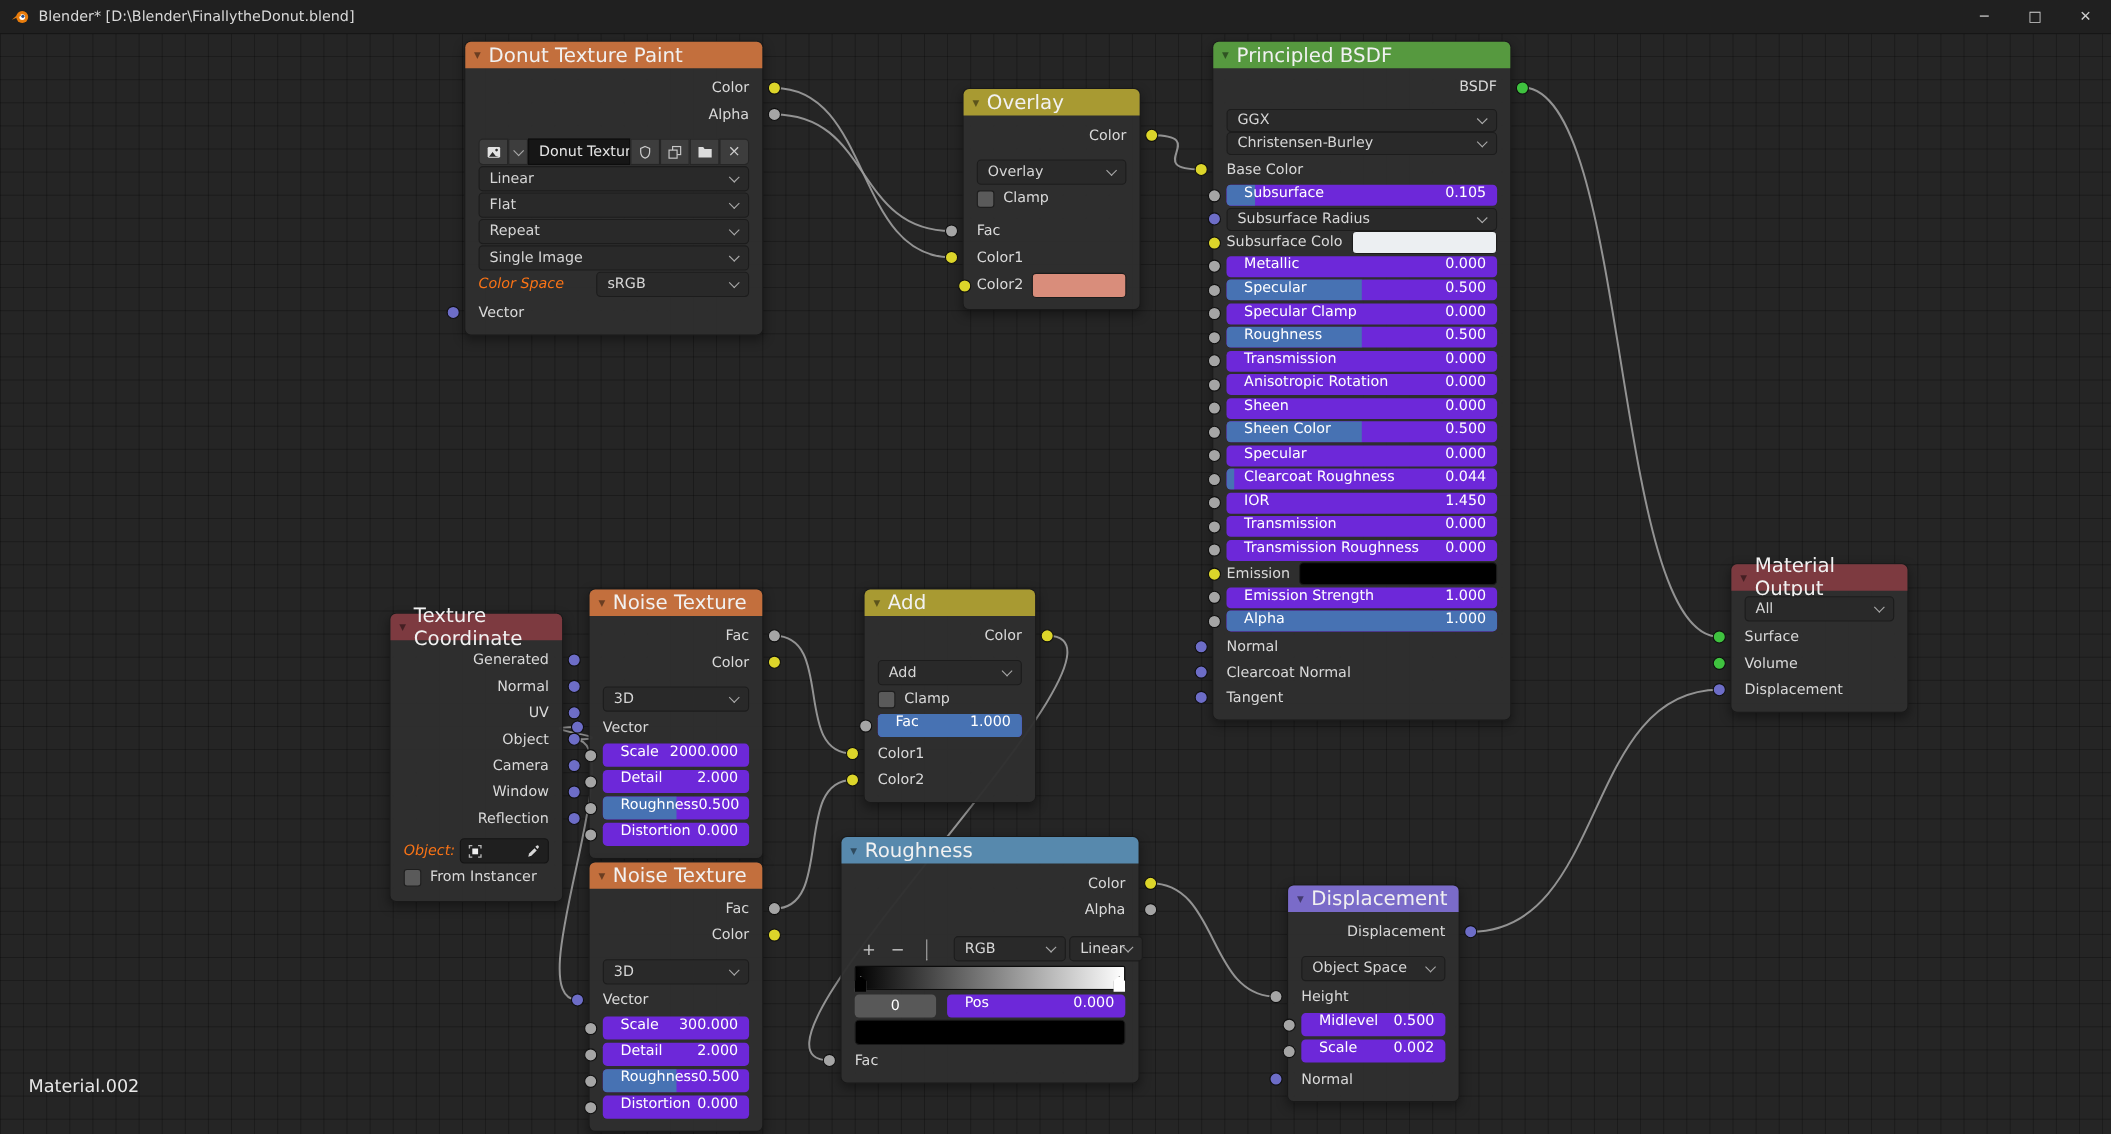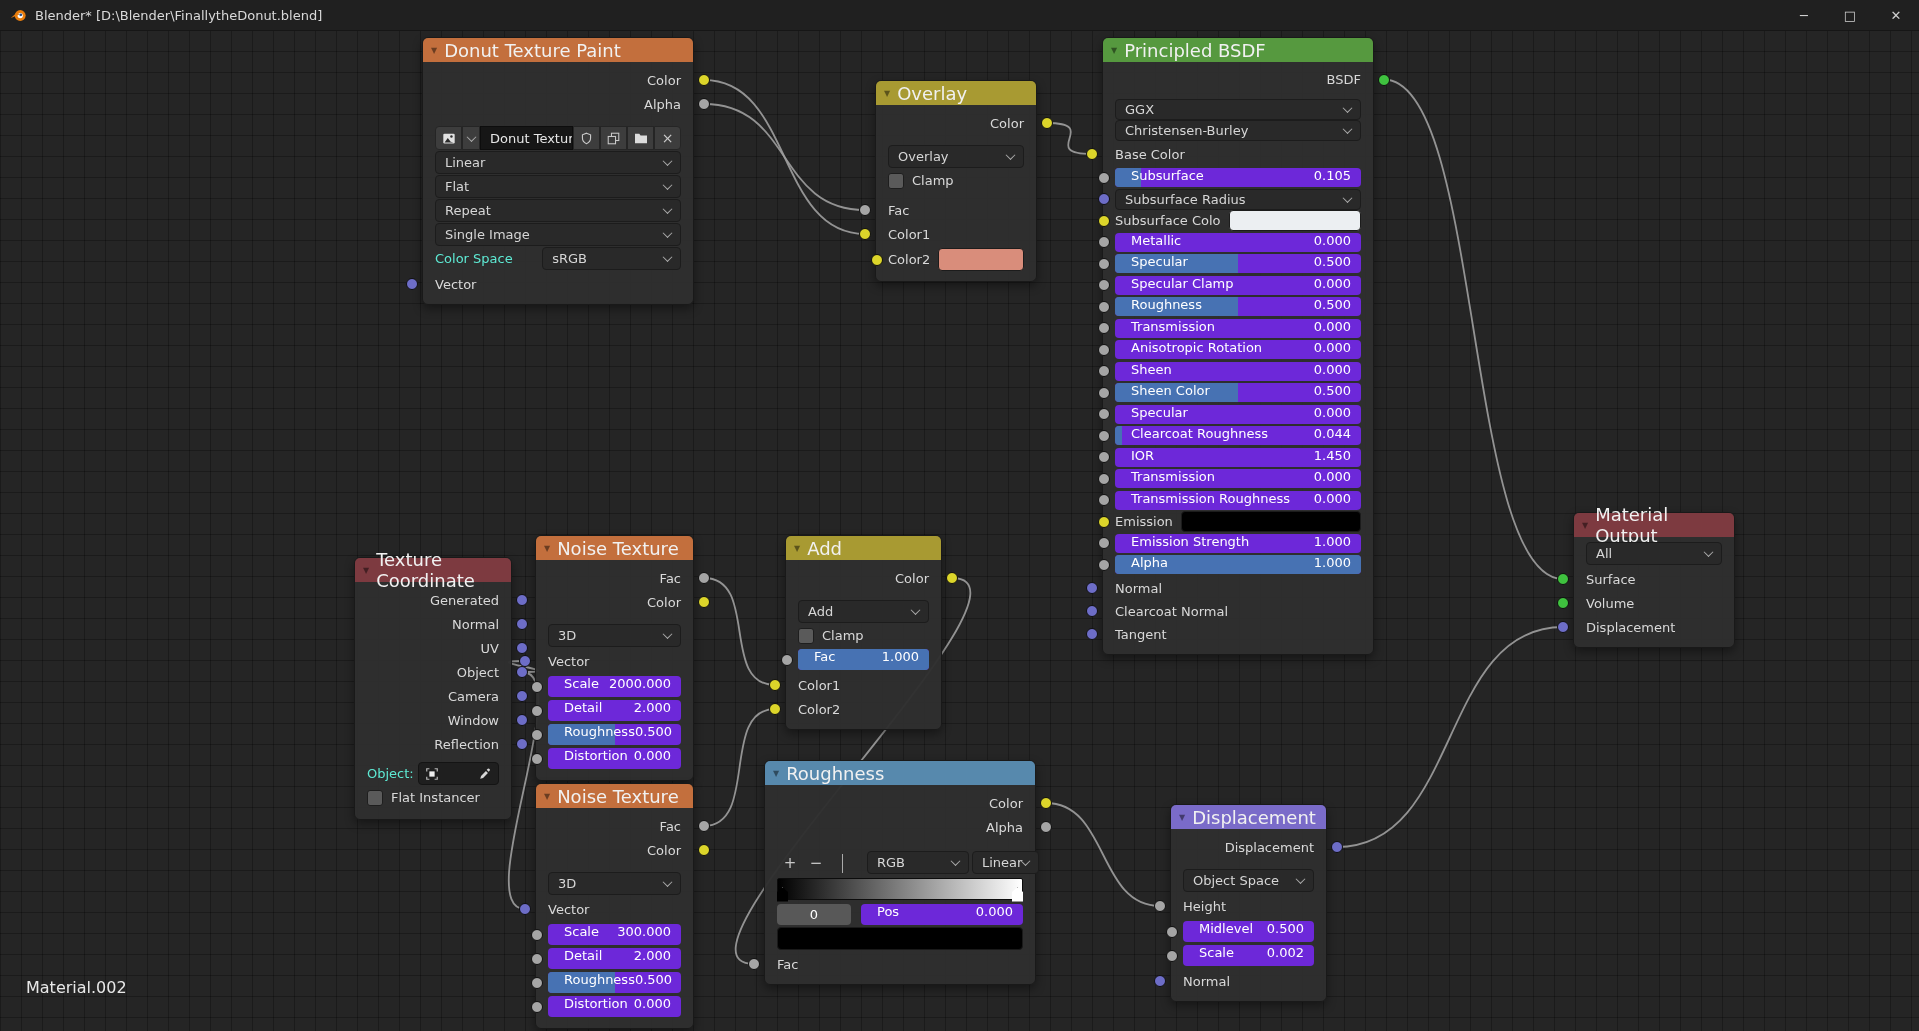--- a/index.html
+++ b/index.html
@@ -32,21 +32,21 @@
   .node.compact .wrow{height:19px;margin:2.5px 12px;}
   .sock{position:absolute;width:10px;height:10px;border-radius:50%;border:1px solid #0f0f0f;
     top:50%;transform:translateY(-50%);z-index:4;}
   .sock.l{left:-17px;}
   .sock.r{right:-17px;}
   .wrow .sock.l{left:-17px}
   .dd{flex:1;height:100%;background:#292929;border:1px solid #1c1c1c;border-radius:4px;
     display:flex;align-items:center;padding:0 9px;color:#d6d6d6;}
   .chev{width:6px;height:6px;border-right:1.5px solid #aaa;border-bottom:1.5px solid #aaa;
     transform:rotate(45deg) translate(-1px,-1px);margin-left:auto;}
-  .flabel{color:#5eead4;margin-right:4px;white-space:nowrap;}
+  .flabel{color:#f97316;margin-right:4px;white-space:nowrap;font-style:italic;}
   .slider{position:relative;flex:1;height:100%;background:#6d28d9;border-radius:4px;overflow:hidden;
     display:flex;color:#fff;}
   .fill{position:absolute;left:0;top:0;bottom:0;background:#4772b3;}
   .slbl{position:relative;margin-left:16px;z-index:1;white-space:nowrap;}
   .sval{position:relative;margin-left:auto;margin-right:10px;z-index:1;}
   .cb{width:14px;height:14px;background:#5a5a5a;border:1px solid #1e1e1e;border-radius:3px;margin-right:8px;flex:none;}
   .swatch{flex:1;height:100%;border-radius:4px;border:1px solid #1c1c1c;}
   .lblw{margin-right:8px;white-space:nowrap;}
   
   .imgsel{display:flex;height:22px;}
@@ -486,21 +486,21 @@
             <span style="margin-left:auto">
             <svg class="icon" width="13" height="13" viewBox="0 0 16 16">
               <path d="M1.5 14.5l1-3.5 6-6 2.5 2.5-6 6-3.5 1z" fill="#d8d8d8"></path>
               <path d="M9.5 3.5l1.3-1.3a1.65 1.65 0 012.3 2.3L11.8 5.8z" fill="#d8d8d8"></path>
             </svg>
           </span>
           </div>
       </div>
       <div class="wrow">
           <span class="cb"></span>
-          <span>Flat Instancer</span>
+          <span>From Instancer</span>
       </div>
     </div>
     <div class="node" style="left: 535px; top: 505px; width: 157px;">
       <div class="nhead" style="background:#c36f3d">
       <span class="tri">▼</span>
       <span class="ntitle">Noise Texture</span>
       </div>
       <div class="row out">
           <span>Fac</span>
         <span class="sock r" style="background:#a5a5a5"></span>

